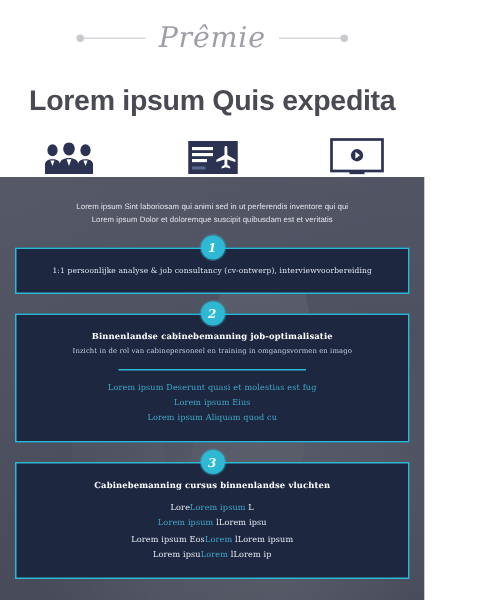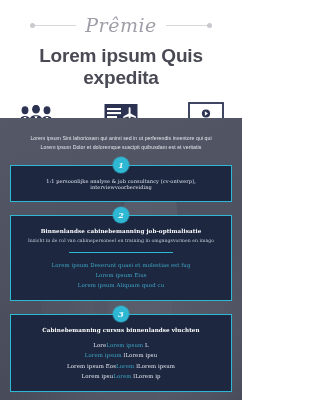--- a/index.html
+++ b/index.html
@@ -3,21 +3,21 @@
 <meta charset="utf-8">
 <style>
   * { margin:0; padding:0; box-sizing:border-box; }
   html,body { width:283px; height:400px; }
   body {
     font-family:"Liberation Sans", sans-serif;
     background:#ffffff;
     overflow:hidden;
     position:relative;
   }
-  .page { width:242px; height:400px; position:relative; }
+  .page { width:283px; height:400px; position:relative; }
 
   
   .header {
     background:#ffffff;
     height:118px;
     padding-top:12px;
     text-align:center;
     position:relative;
   }
   .script-row {
@@ -38,21 +38,21 @@
     color:#8e8e99;
     letter-spacing:.5px;
     line-height:1;
     padding:0 3px;
     opacity:.85;
   }
   .main-title {
     font-size:19px;
     font-weight:bold;
     color:#4a4a55;
-    margin-top:7px;
+    margin-top:19px;
     letter-spacing:-.2px;
   }
 
   
   .features {
     display:flex;
     justify-content:center;
     gap:14px;
     margin-top:12px;
   }

